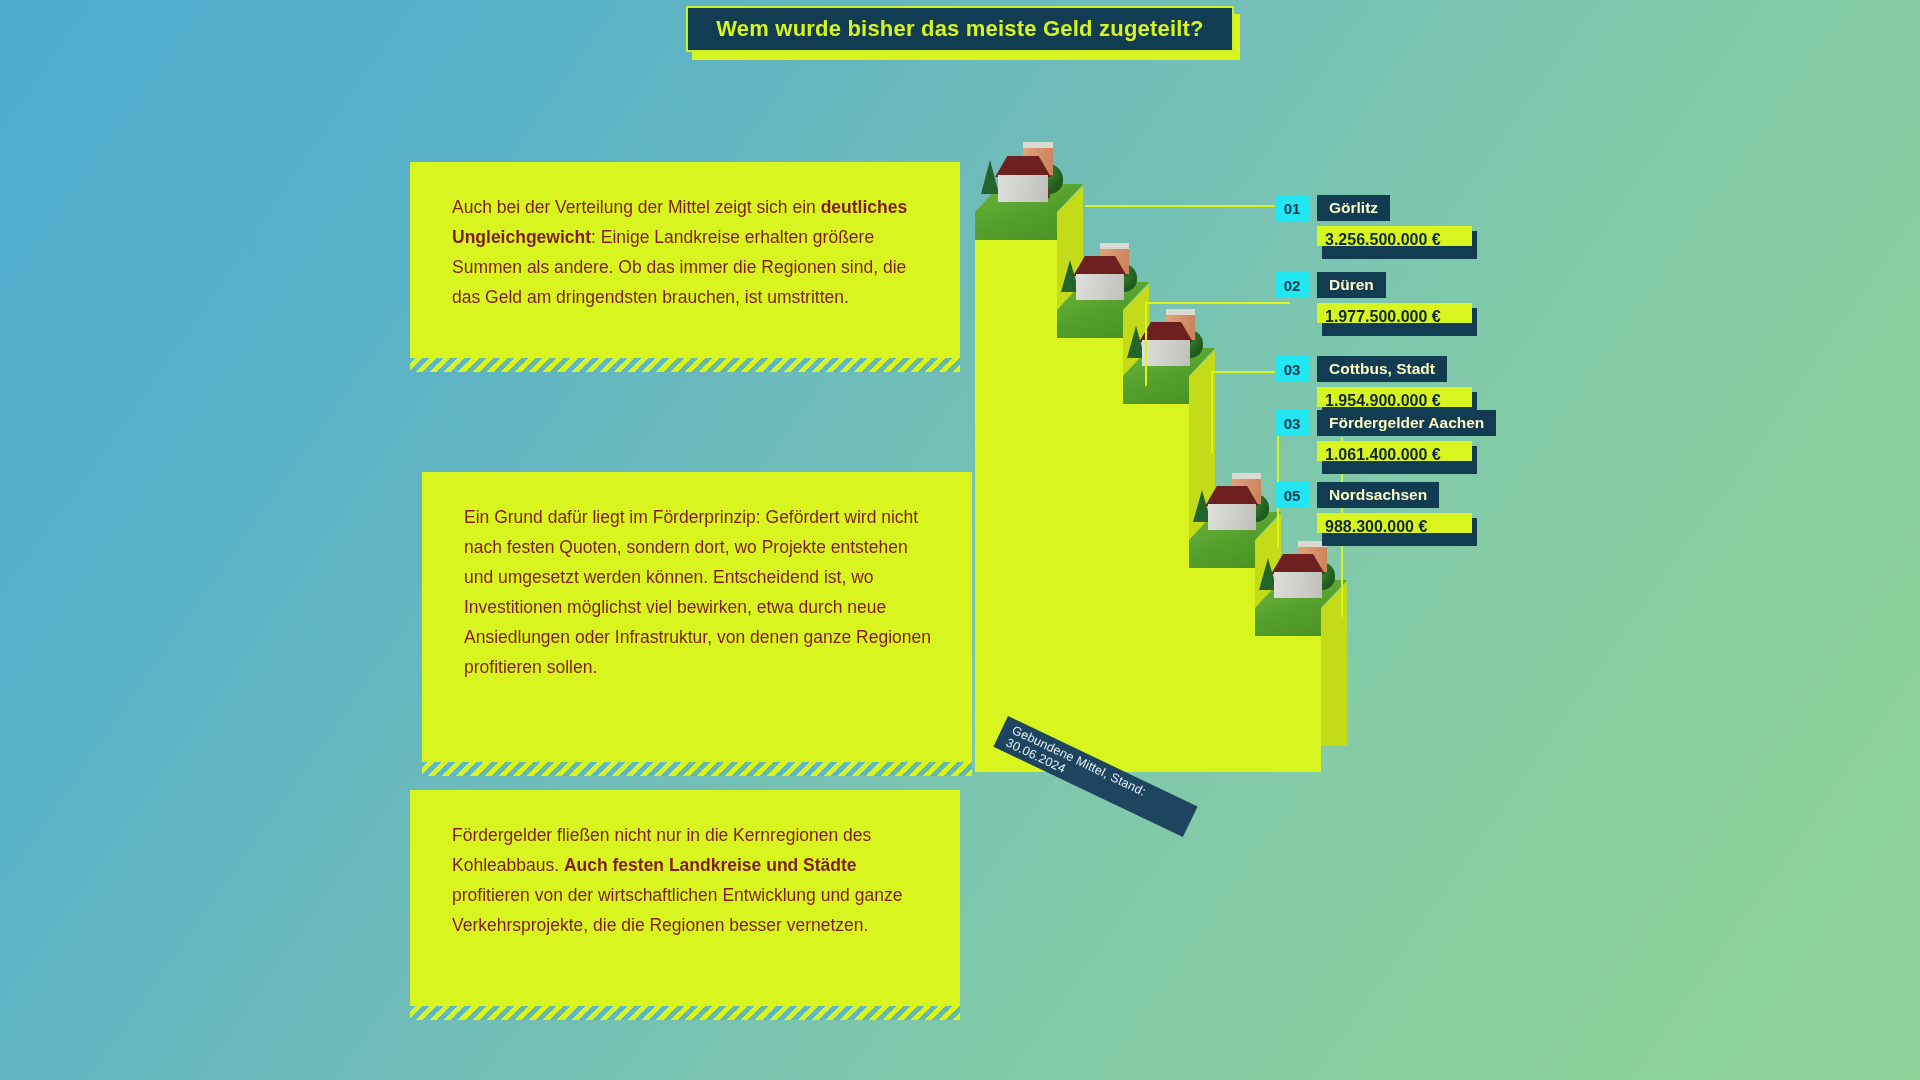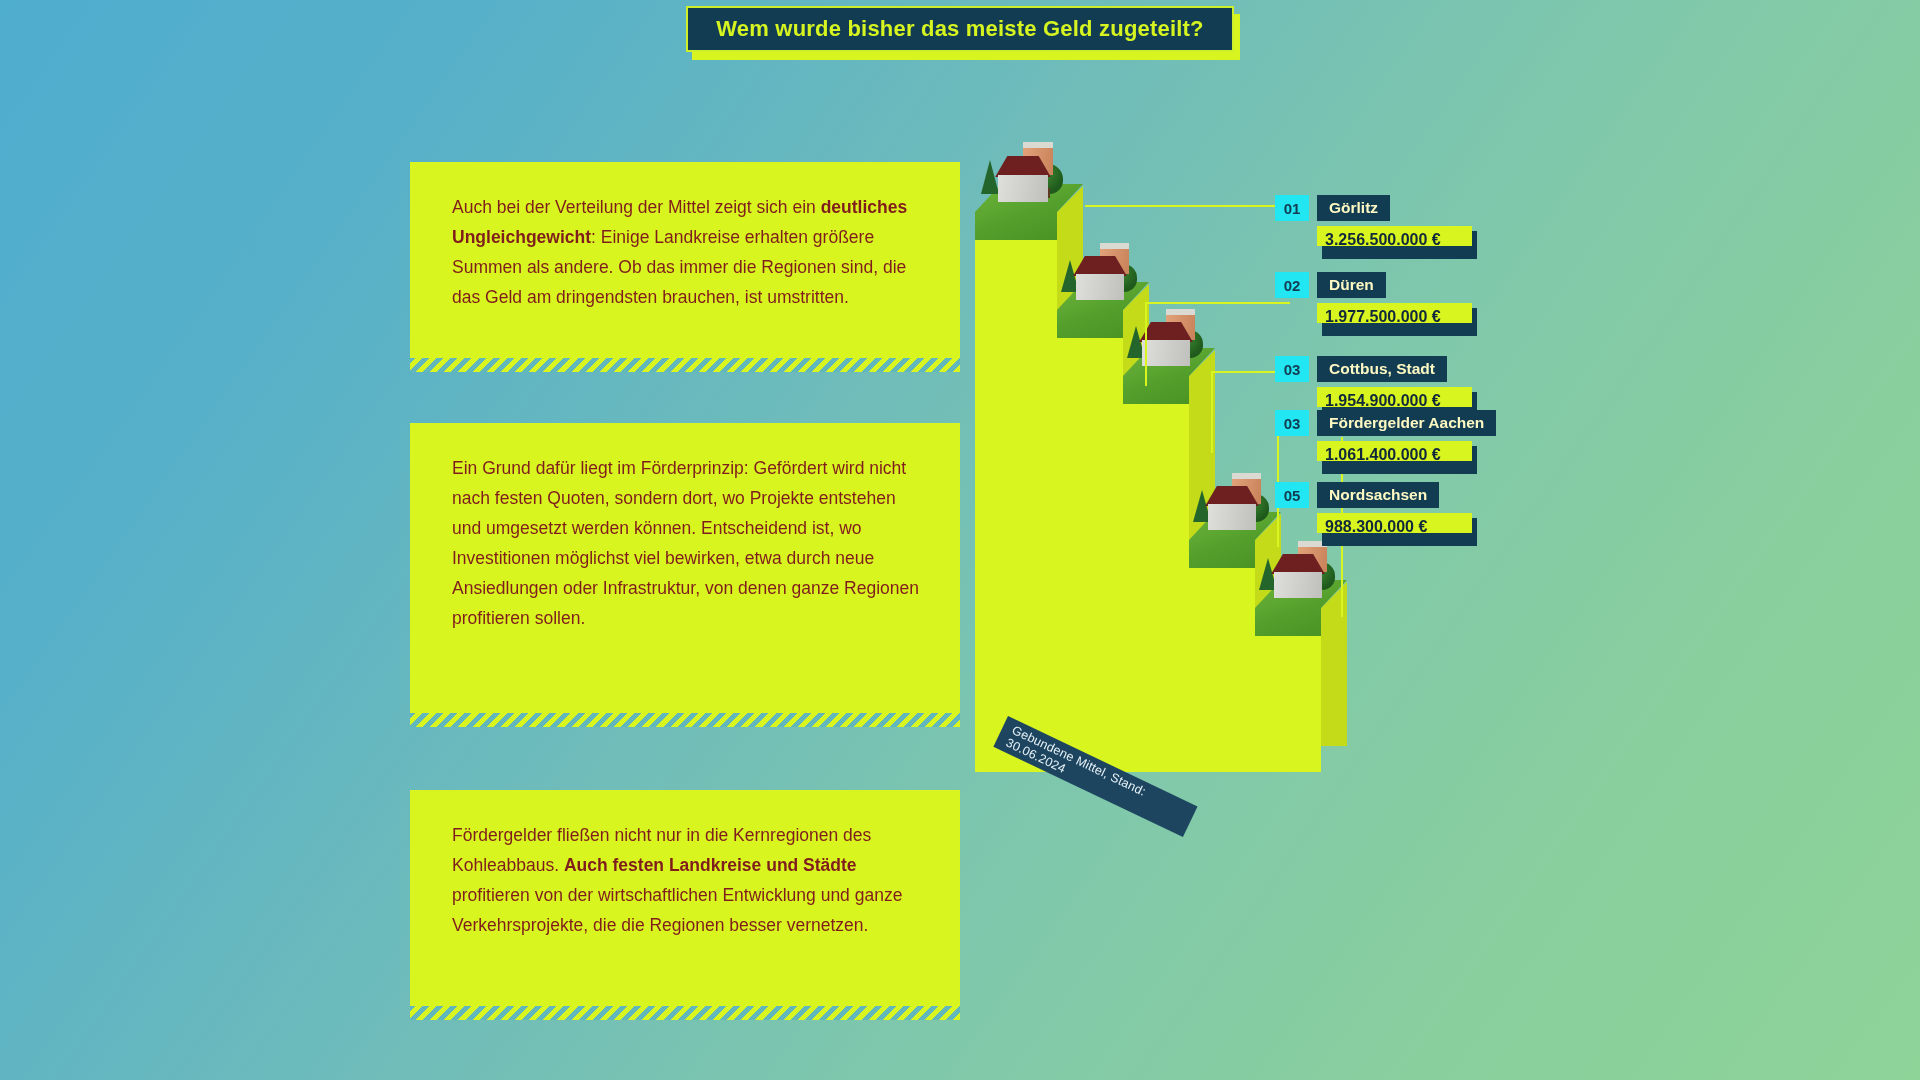--- a/index.html
+++ b/index.html
@@ -38,21 +38,21 @@
   }
   .card-body b{font-weight:bold;}
   .card-stripe{
     height:14px;width:550px;
     background:repeating-linear-gradient(-45deg,
       #d9f520 0px,#d9f520 5px,
       #62b7bd 5px,#62b7bd 10px);
   }
   #card-1{top:162px;}
   #card-1 .card-body{height:196px;}
-  #card-2{top:423px;}
+  #card-2{top:472px;margin-left:12px;}
   #card-2 .card-body{height:290px;}
   #card-3{top:790px;}
   #card-3 .card-body{height:216px;}
 
   
   .chart{position:absolute;left:975px;top:150px;width:430px;height:680px;}
 
   .bar{position:absolute;}
   .bar .face{
     position:absolute;left:0;top:0;width:100%;height:100%;

